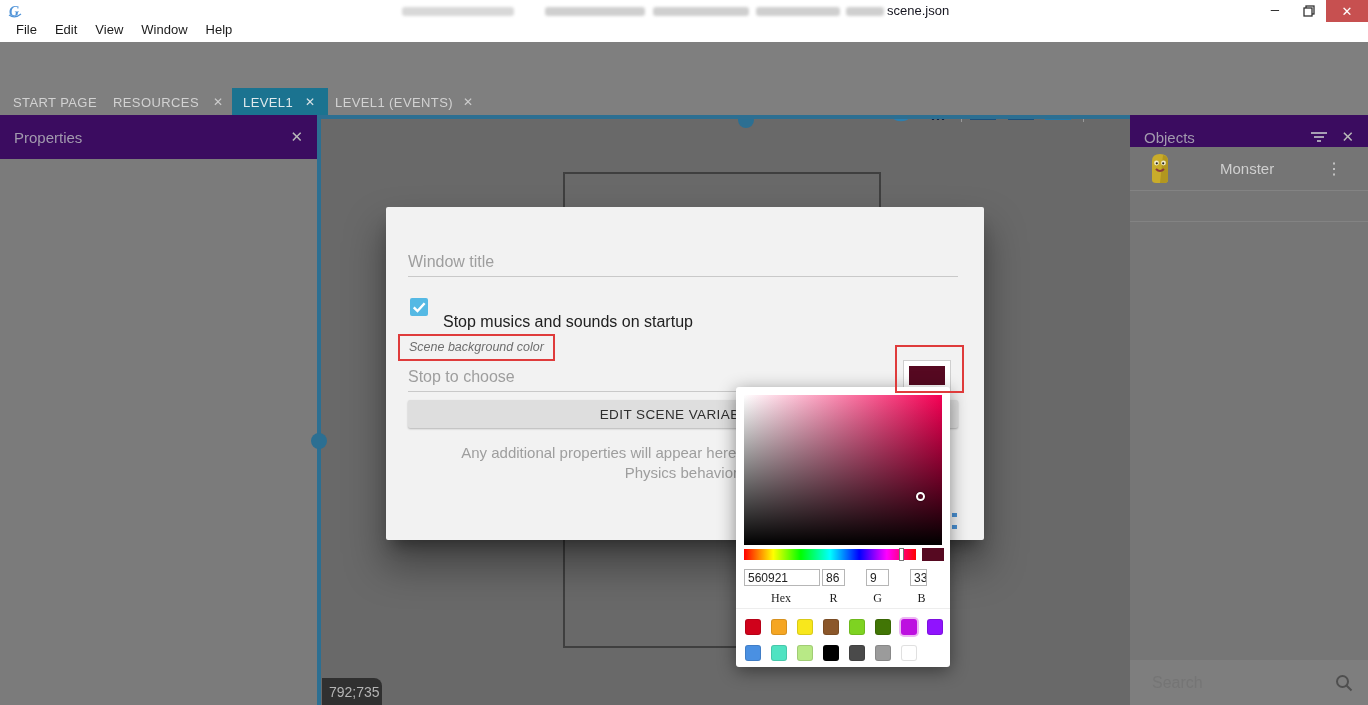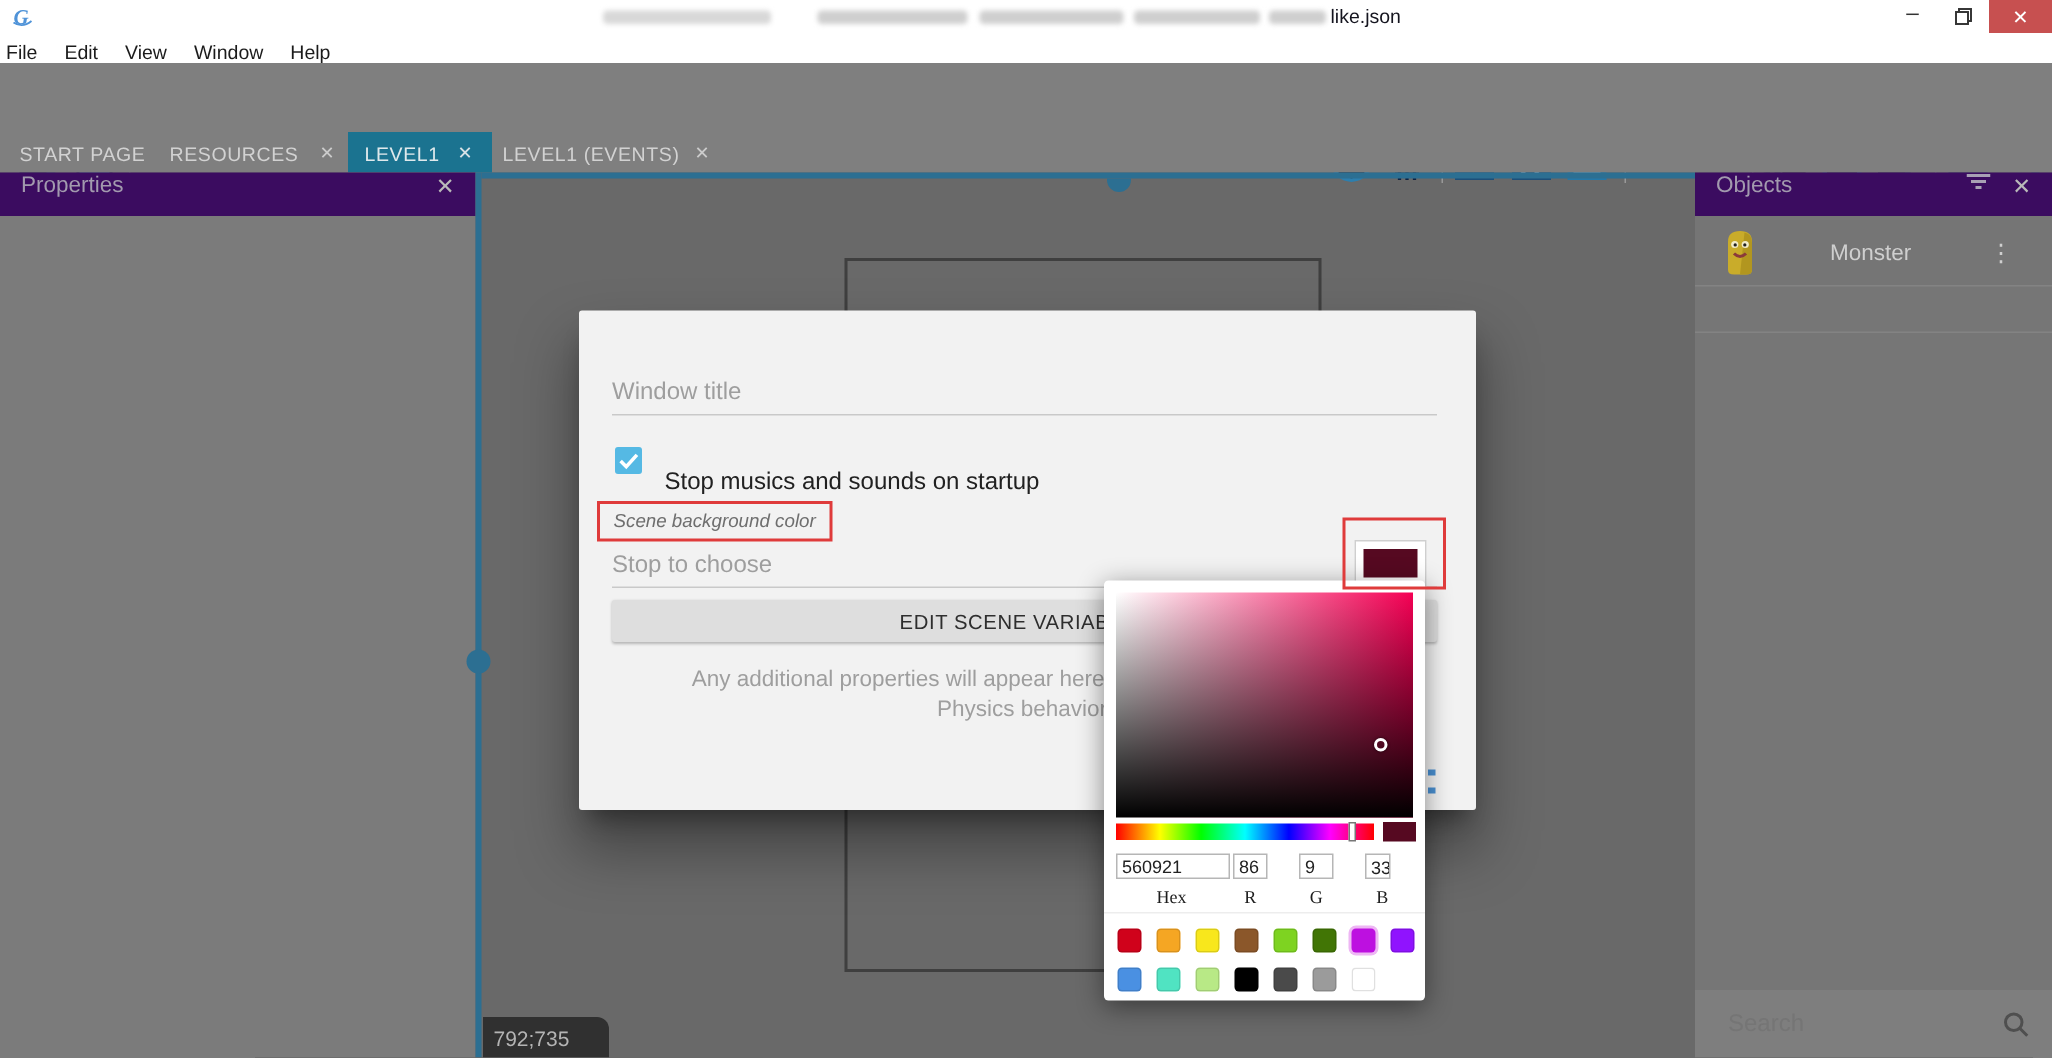--- a/index.html
+++ b/index.html
@@ -4,39 +4,39 @@
 <style>
   * { margin:0; padding:0; box-sizing:border-box; }
   html,body { width:1368px; height:705px; }
   body { position:relative; overflow:hidden; background:#696969;
          font-family:"Liberation Sans",sans-serif; }
   .abs { position:absolute; }
 
   
   .titlebar { left:0; top:0; width:1368px; height:22px; background:#ffffff; z-index:60; }
   .menubar  { left:0; top:22px; width:1368px; height:20px; background:#ffffff; z-index:60;
-              display:flex; align-items:flex-end; padding-left:4px; gap:18px;
+              display:flex; align-items:flex-start; padding-left:16px; gap:18px;
               font-size:13px; color:#1b1b1b; }
   .menubar span { cursor:default; }
   .blurbar { position:absolute; top:7px; height:9px; background:#cfcfcf; border-radius:3px; filter:blur(1.6px); }
   .winbtn { position:absolute; top:0; height:22px; display:flex; align-items:center; justify-content:center; }
   .title-text { position:absolute; top:3px; font-size:13px; color:#15151f; }
 
   
   .toolbar { left:0; top:42px; width:1368px; height:46px; background:#7f7f7f; z-index:5; }
   .tbsep { position:absolute; top:50px; width:1px; height:30px; background:#999999; }
   .ticon { position:absolute; top:50px; width:30px; height:30px; }
 
   
   .tabbar { left:0; top:88px; width:1368px; height:27px; background:#7f7f7f; z-index:5; }
   .tablabel { position:absolute; top:7px; font-size:13px; color:#d2d2d2; letter-spacing:.4px; white-space:nowrap; }
   .tabx { position:absolute; top:7px; font-size:12px; color:#cccccc; }
 
   
-  .panel-header { background:#3b0c60; height:29px; display:flex; align-items:flex-start; }
+  .panel-header { background:#3b0c60; height:44px; display:flex; align-items:center; }
   .panel-title  { font-size:15px; color:#a29aae; }
   .hairline { position:absolute; left:0; width:100%; height:1px; background:#838383; }
 
   
   .scrollline { background:#2c6f92; position:absolute; z-index:15; }
 
   
   .dialog { left:386px; top:207px; width:598px; height:333px; background:#f2f2f2; border-radius:2px;
             z-index:30; box-shadow:0 11px 15px -7px rgba(0,0,0,.4), 0 24px 38px 3px rgba(0,0,0,.35); }
   .dialog input.titlefield { position:absolute; left:22px; top:40px; width:550px; height:30px;
@@ -63,21 +63,21 @@
 <div class="abs titlebar">
   <svg class="abs" style="left:7px;top:3px;" width="16" height="16" viewBox="0 0 16 16">
     <text x="2" y="13" font-size="14" font-style="italic" font-weight="bold" fill="#4f93d8" font-family="Liberation Serif,serif">G</text>
     <path d="M2 12 Q8 16 14 11" stroke="#4f93d8" stroke-width="1.2" fill="none"></path>
   </svg>
   <div class="blurbar" style="left:402px;width:112px;background:#d8d8d8;"></div>
   <div class="blurbar" style="left:545px;width:100px;"></div>
   <div class="blurbar" style="left:653px;width:96px;"></div>
   <div class="blurbar" style="left:756px;width:84px;"></div>
   <div class="blurbar" style="left:846px;width:38px;"></div>
-  <span class="title-text" style="left:887px;">like.json</span>
+  <span class="title-text" style="left:887px;">scene.json</span>
 
   <div class="winbtn" style="left:1258px;width:34px;">
     <span style="font-size:15px;color:#333;margin-top:-6px;">–</span>
   </div>
   <div class="winbtn" style="left:1292px;width:34px;">
     <svg width="12" height="12" viewBox="0 0 12 12">
       <rect x="3" y="1" width="8" height="8" fill="none" stroke="#333" stroke-width="1.3"></rect>
       <rect x="1" y="3" width="8" height="8" fill="#fff" stroke="#333" stroke-width="1.3"></rect>
     </svg>
   </div>
@@ -215,21 +215,21 @@
 
 <div class="abs" style="left:321px;top:115px;width:809px;height:590px;background:#696969;z-index:1;">
   <div class="abs" style="left:242px;top:57px;width:318px;height:476px;border:2px solid #3f3f3f;"></div>
 </div>
 
 <div class="scrollline" style="left:321px;top:115px;width:809px;height:4px;"></div>
 <div class="scrollline" style="left:738px;top:119px;width:16px;height:9px;border-radius:0 0 8px 8px;"></div>
 <div class="scrollline" style="left:317px;top:115px;width:4px;height:590px;"></div>
 <div class="scrollline" style="left:311px;top:433px;width:16px;height:16px;border-radius:8px;"></div>
 
-<div class="abs" style="left:322px;top:678px;width:84px;height:27px;background:#303030;border-top-right-radius:8px;z-index:16;
+<div class="abs" style="left:322px;top:678px;width:60px;height:27px;background:#303030;border-top-right-radius:8px;z-index:16;
             display:flex;align-items:center;padding-left:7px;font-size:14px;color:#b4b4b4;">
   <span>792;735</span>
 </div>
 
 <div class="abs" style="left:0;top:115px;width:317px;height:590px;background:#7b7b7b;z-index:10;">
   <div class="panel-header" style="padding:0 14px;">
     <span class="panel-title">Properties</span>
     <span style="margin-left:auto;color:#b9b9b9;font-size:15px;">✕</span>
   </div>
 </div>

